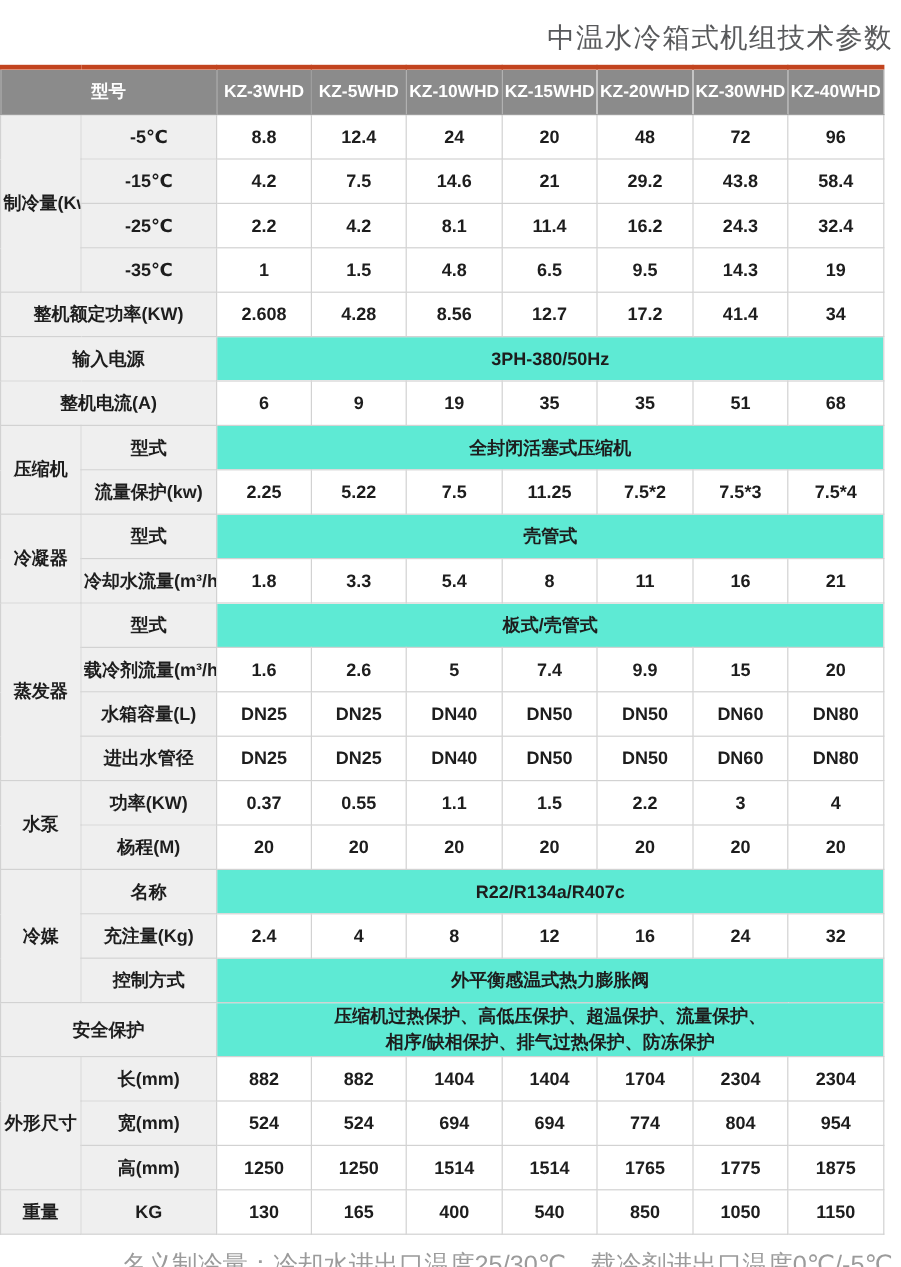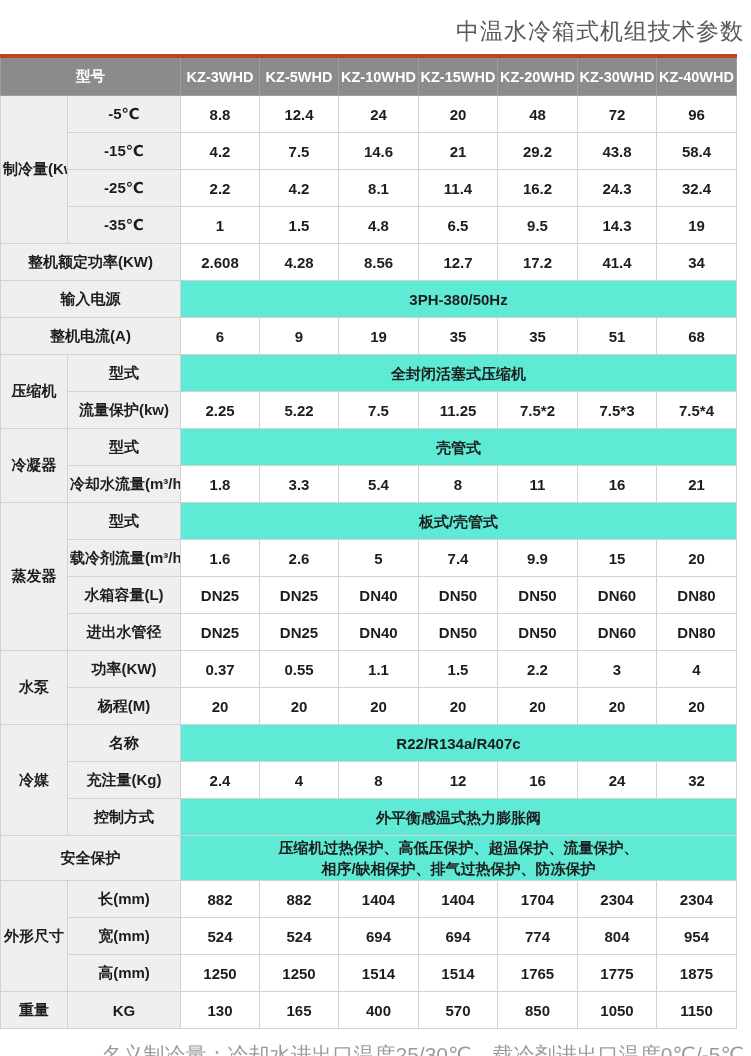--- a/index.html
+++ b/index.html
@@ -313,21 +313,21 @@
         <td class="c-data">1765</td>
         <td class="c-data">1775</td>
         <td class="c-data">1875</td>
       </tr>
       <tr>
         <td class="c-group">重量</td>
         <td class="c-label">KG</td>
         <td class="c-data">130</td>
         <td class="c-data">165</td>
         <td class="c-data">400</td>
-        <td class="c-data">570</td>
+        <td class="c-data">540</td>
         <td class="c-data">850</td>
         <td class="c-data">1050</td>
         <td class="c-data">1150</td>
       </tr>
     </tbody>
 </table>
 
 <div class="note">
   <div>名义制冷量：冷却水进出口温度25/30℃，载冷剂进出口温度0℃/-5℃</div>
 

